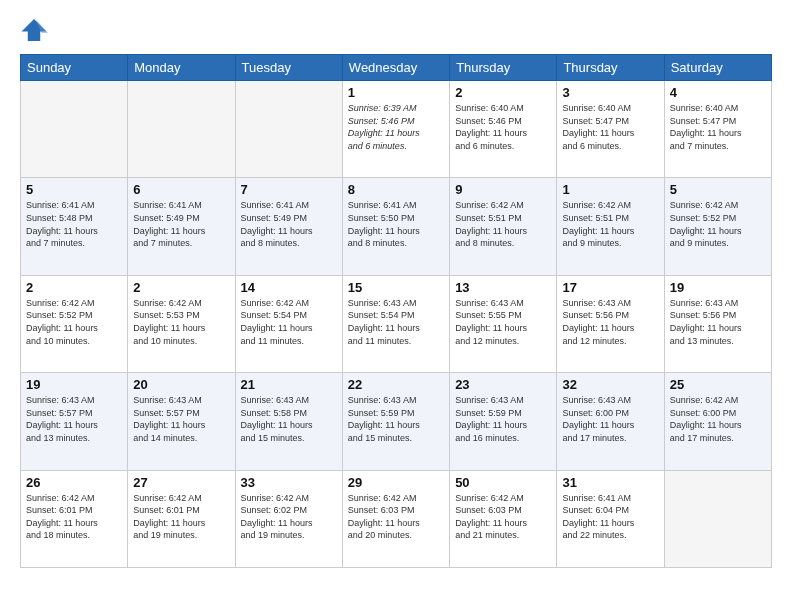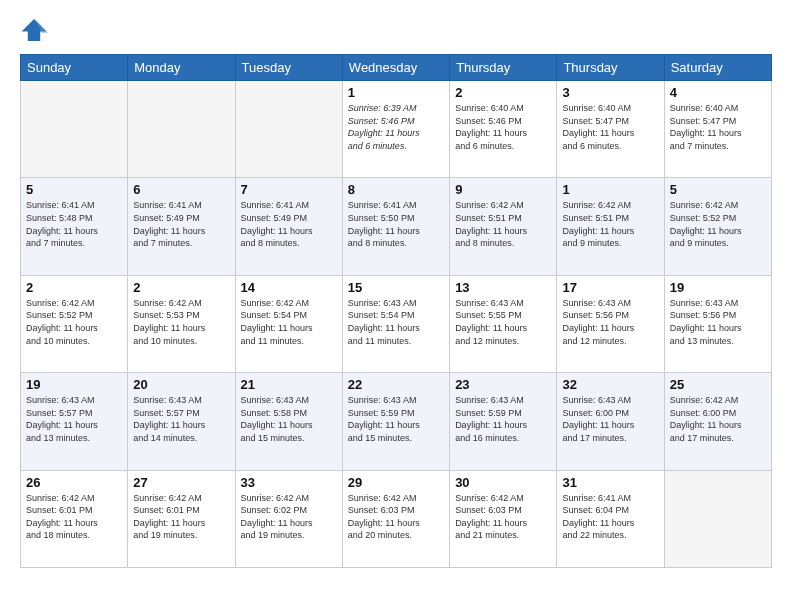--- a/index.html
+++ b/index.html
@@ -342,21 +342,21 @@
 and 19 minutes.</div>
           </td>
           <td>
             <span class="day-number">29</span>
             <div class="day-info" style="white-space: pre-line;">Sunrise: 6:42 AM
 Sunset: 6:03 PM
 Daylight: 11 hours
 and 20 minutes.</div>
           </td>
           <td>
-            <span class="day-number">30</span>
+            <span class="day-number">50</span>
             <div class="day-info" style="white-space: pre-line;">Sunrise: 6:42 AM
 Sunset: 6:03 PM
 Daylight: 11 hours
 and 21 minutes.</div>
           </td>
           <td>
             <span class="day-number">31</span>
             <div class="day-info" style="white-space: pre-line;">Sunrise: 6:41 AM
 Sunset: 6:04 PM
 Daylight: 11 hours

